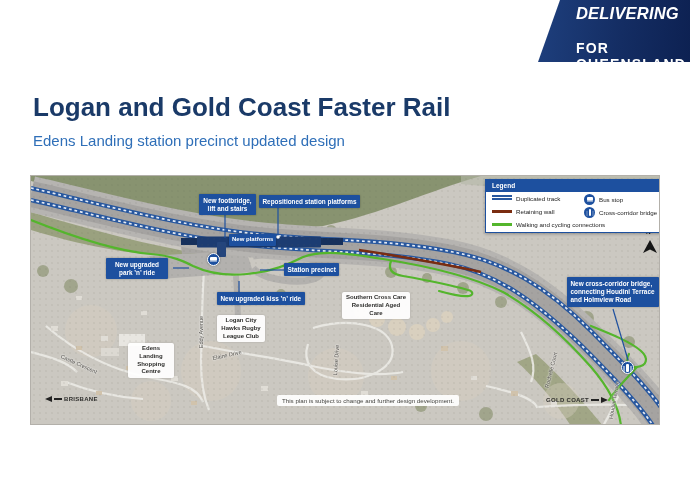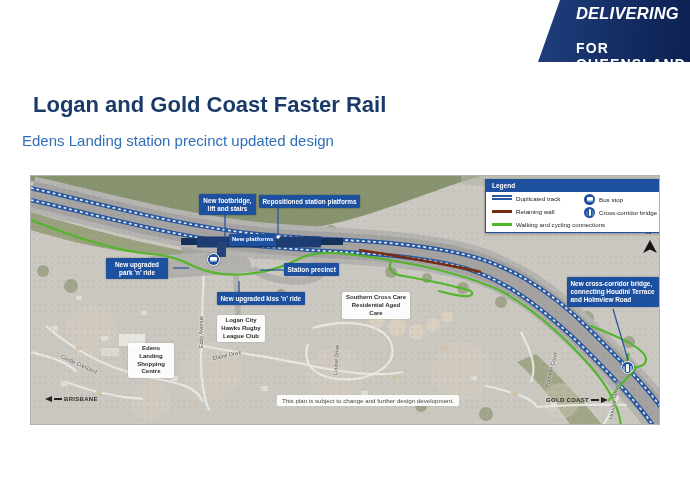--- a/index.html
+++ b/index.html
@@ -11,22 +11,22 @@
   html,body{width:690px;height:488px;background:#fff;font-family:"Liberation Sans",sans-serif;overflow:hidden}
   .page{position:relative;width:690px;height:488px;background:#fff}
 
   
   .logo{position:absolute;top:0;right:0;width:152px;height:62px;
     background:linear-gradient(95deg,#1e3f7d 0%,#142d63 55%,#0d2152 100%);
     clip-path:polygon(22px 0,100% 0,100% 100%,0 100%);
     color:#fff;padding:4px 0 0 38px}
   .logo .l1{font-size:16.5px;font-weight:800;font-style:italic;letter-spacing:.2px}
   .logo .l2{font-size:14px;font-weight:600;letter-spacing:1.2px;margin-top:17px}
-  .title{position:absolute;left:33px;top:92px;font-size:22px;font-weight:700;color:var(--title-navy)}
-  .subtitle{position:absolute;left:22px;top:132px;font-size:15px;color:var(--subtitle-blue)}
+  .title{position:absolute;left:33px;top:92px;font-size:26px;font-weight:700;color:var(--title-navy)}
+  .subtitle{position:absolute;left:33px;top:132px;font-size:15px;color:var(--subtitle-blue)}
 
   
   .map{position:absolute;left:30px;top:175px;width:630px;height:250px;background:#cbc8c1;
     border:1px solid #b3b0aa;overflow:hidden}
   .map::after{content:"";position:absolute;inset:0;pointer-events:none;
     background-image:radial-gradient(rgba(90,88,80,.07) 1px,transparent 1px);background-size:6px 6px}
   .map svg{position:absolute;left:0;top:0}
 
   
   .callout{position:absolute;background:var(--callout-blue);color:#fff;font-size:6.4px;font-weight:700;

